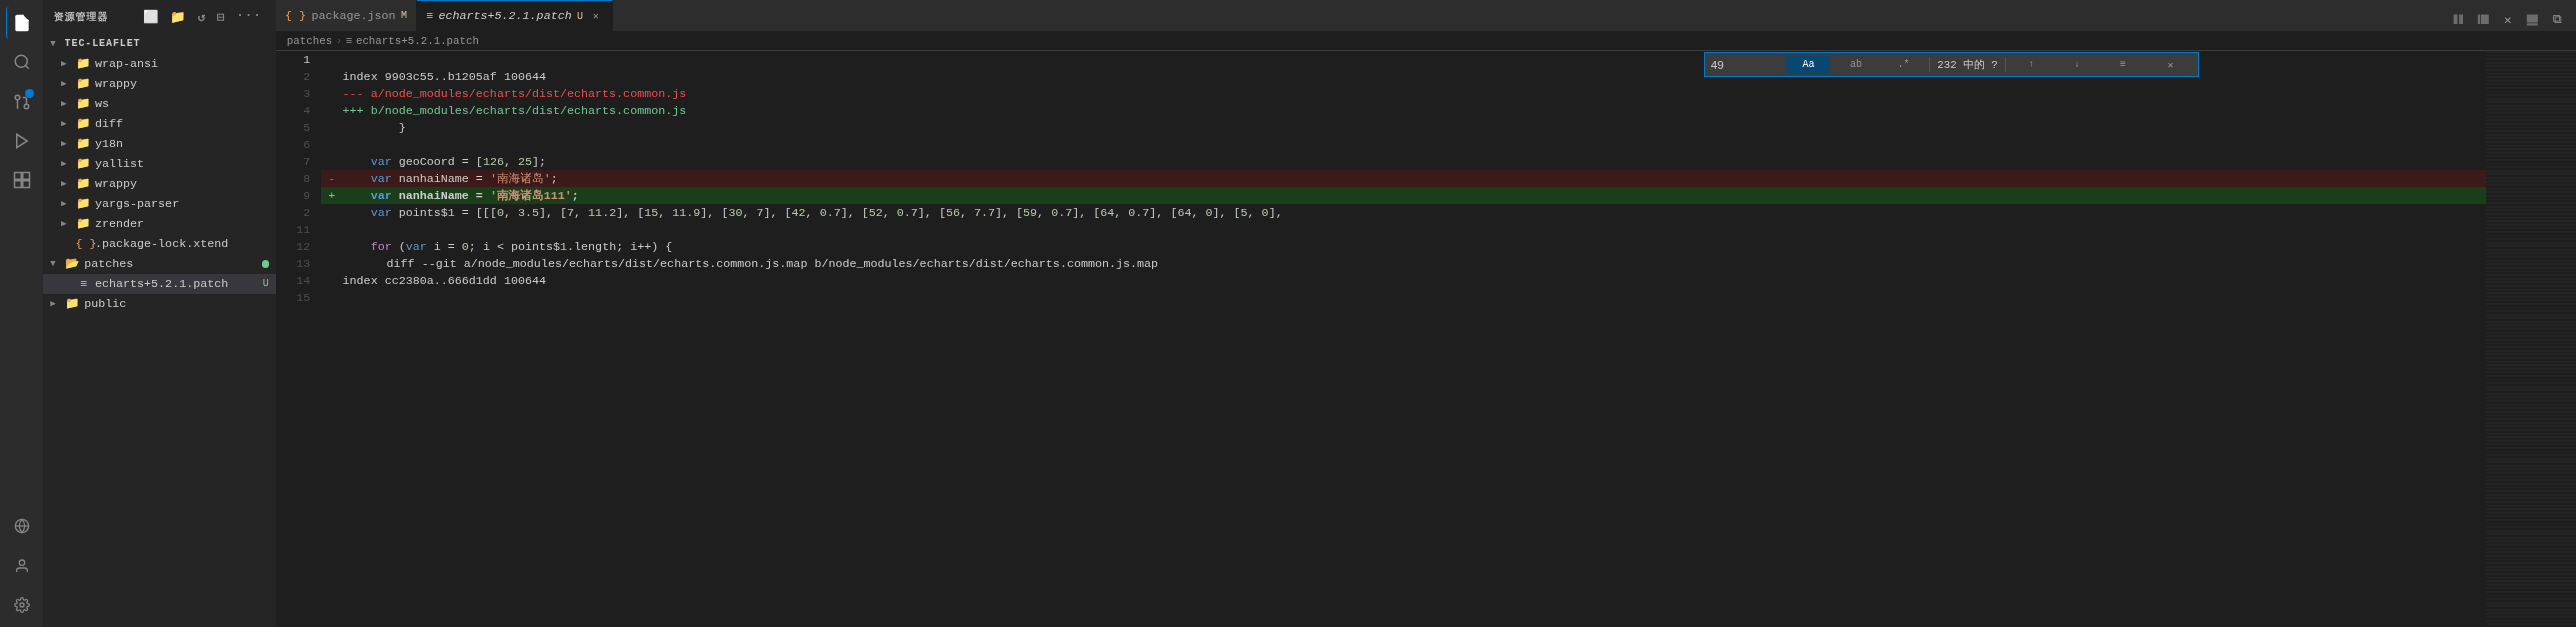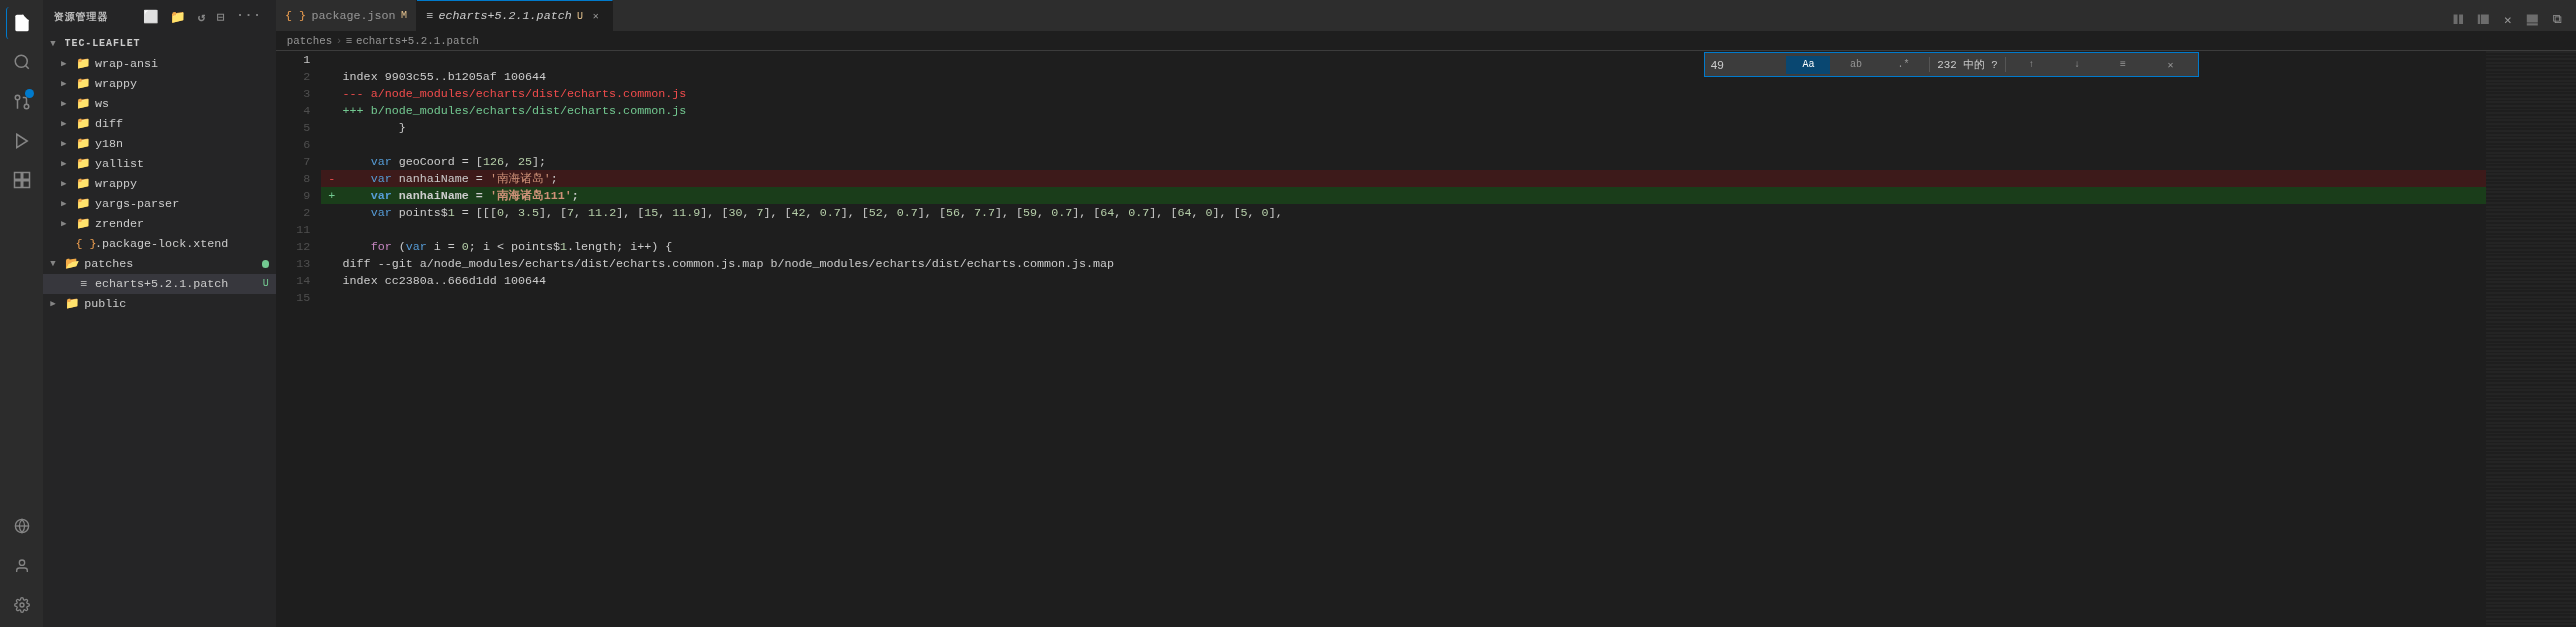--- a/index.html
+++ b/index.html
@@ -640,21 +640,21 @@
         <span>&nbsp;</span>
       </div>
 
       <div class="code-line">
         <span class="diff-marker">&nbsp;</span>
         <span style="color:#cccccc;">&nbsp;&nbsp;&nbsp;&nbsp;<span style="color:#c586c0;">for</span> (<span style="color:#569cd6;">var</span> i = <span style="color:#b5cea8;">0</span>; i &lt; points$<span style="color:#b5cea8;">1</span>.length; i++) {</span>
       </div>
 
       <div class="code-line">
         <span class="diff-marker">&nbsp;</span>
-        <span style="color:#cccccc;">diff --git a/node_modules/echarts/dist/echarts.common.js.map b/node_modules/echarts/dist/echarts.common.js.map</span>
+        <span style="color:#cccccc;margin-left:44px;">diff --git a/node_modules/echarts/dist/echarts.common.js.map b/node_modules/echarts/dist/echarts.common.js.map</span>
       </div>
 
       <div class="code-line">
         <span class="diff-marker">&nbsp;</span>
         <span style="color:#cccccc;">index cc2380a..666d1dd 100644</span>
       </div>
     </div>
 
     <div class="minimap">
       <div class="minimap-content"></div>

